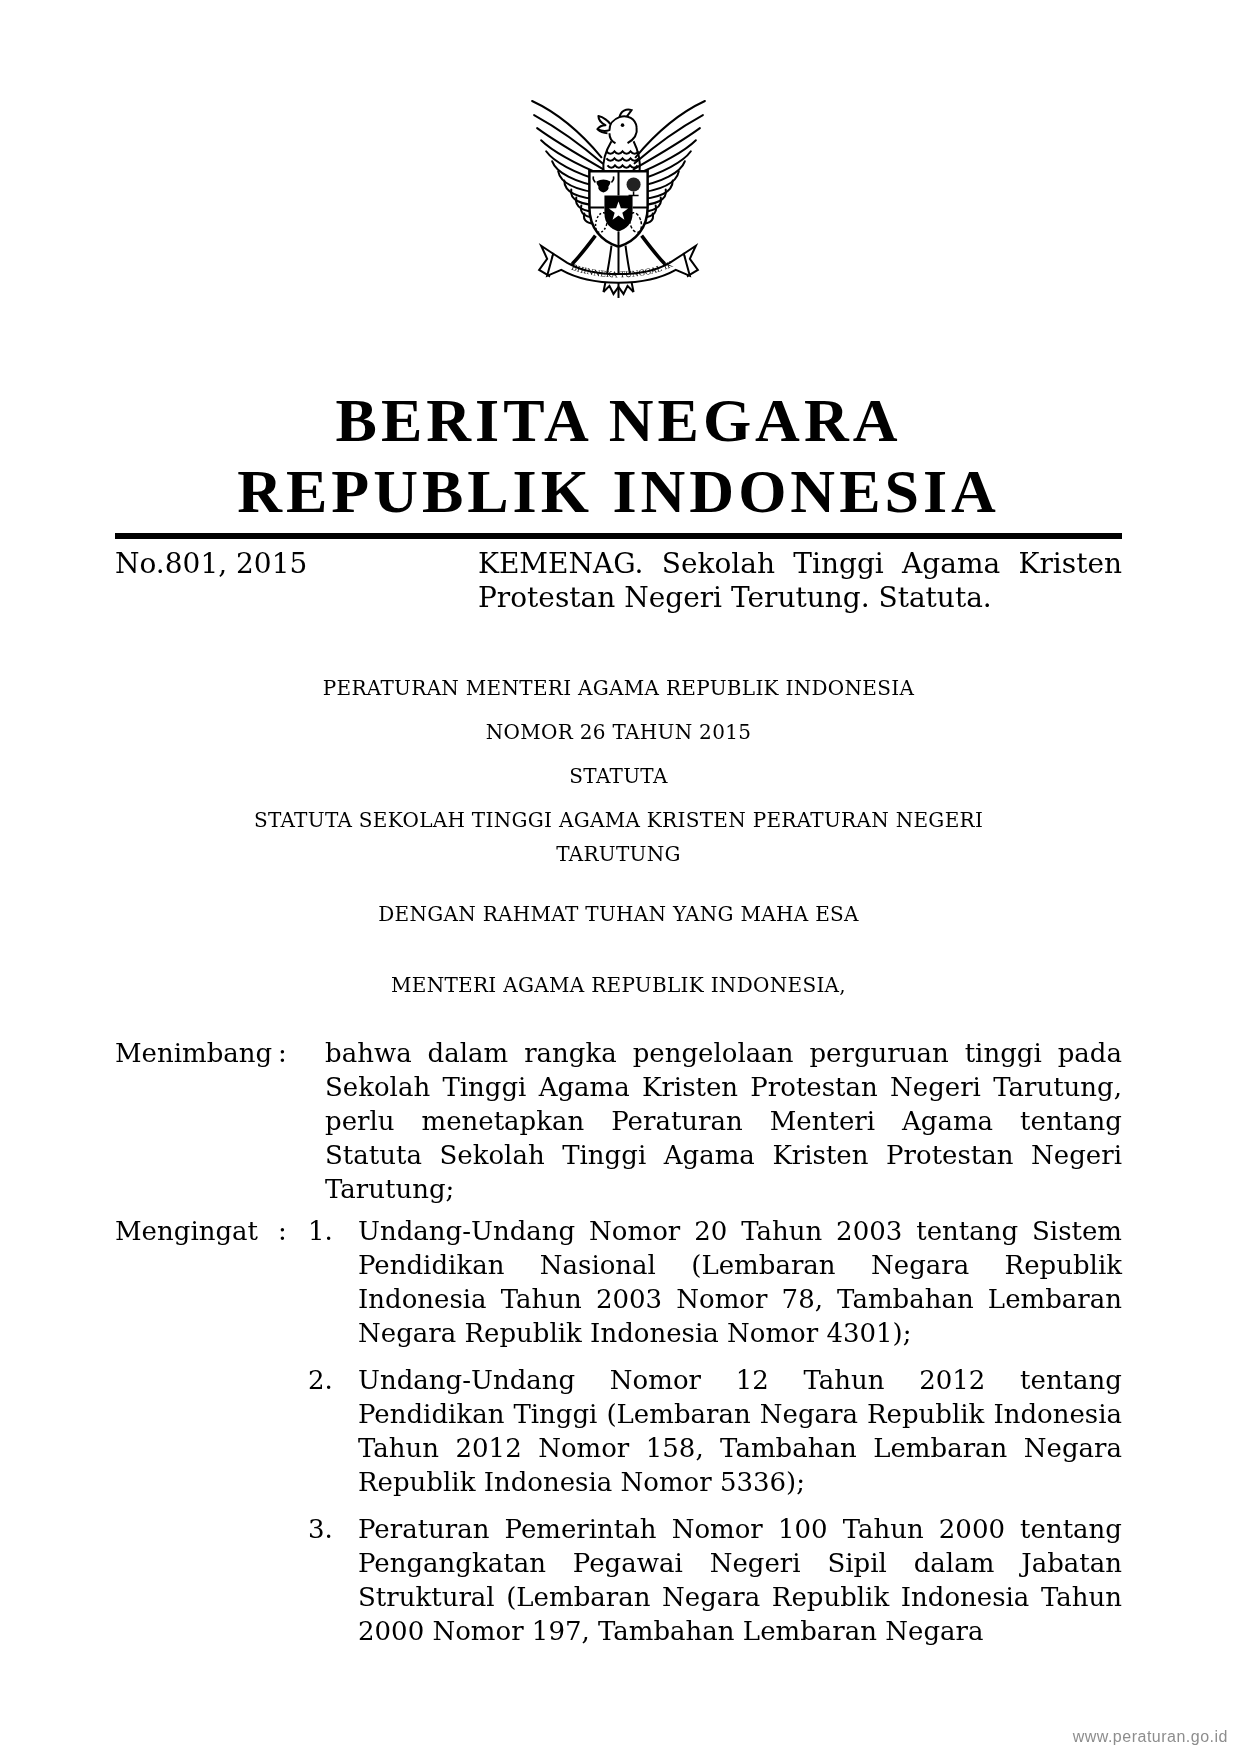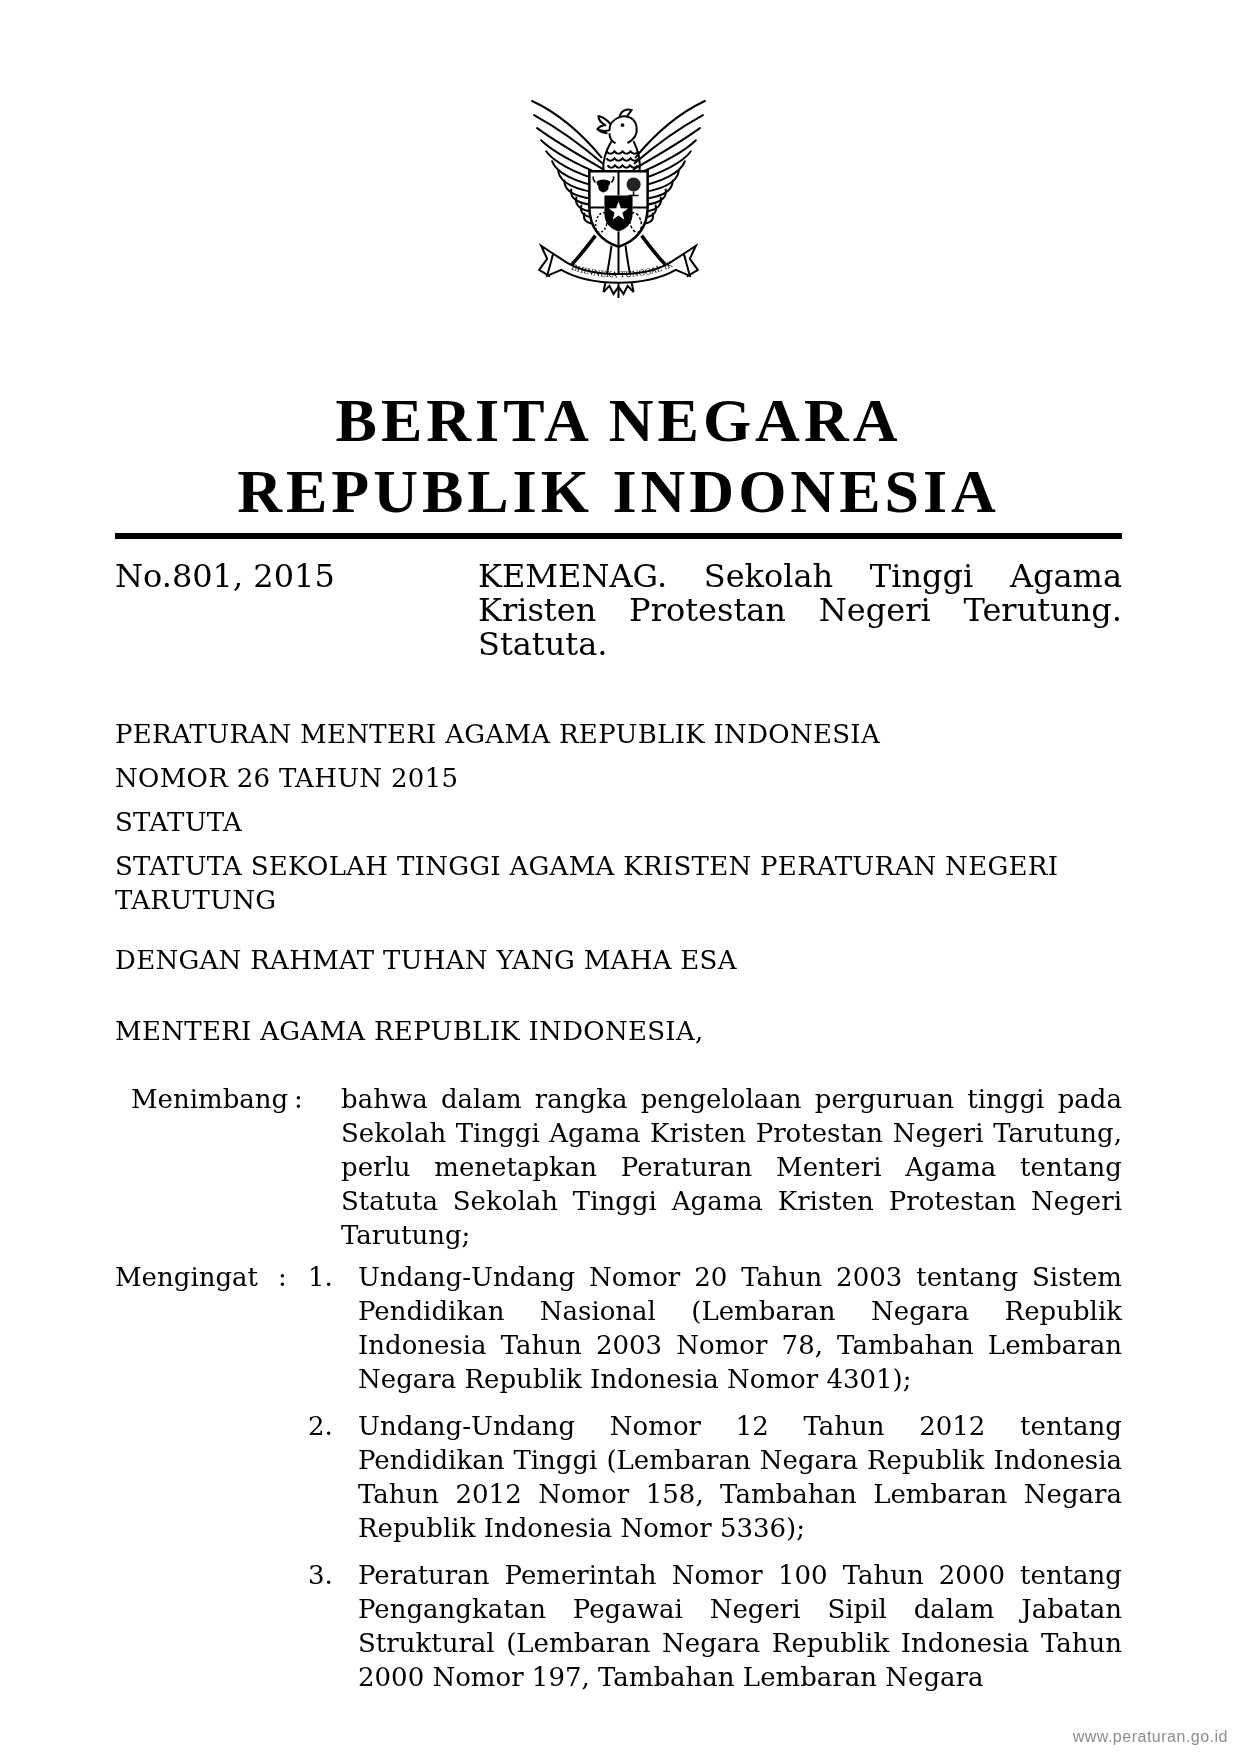--- a/index.html
+++ b/index.html
@@ -21,41 +21,42 @@
     font-family:"Liberation Serif",serif;
     font-weight:bold;
     font-size:62px;
     line-height:71px;
     letter-spacing:4px;
   }
   .rule { margin-top:6px; height:6px; background:#000; }
 
   .masthead-row {
     display:flex;
-    margin-top:20px;
-    font-size:32px; line-height:34px;
+    margin-top:8px;
+    font-size:28px; line-height:34px;
   }
   .issue-no { width:363px; flex:none; }
   .subject  { flex:1; text-align:justify; text-align-last:left; }
 
   .heading {
-    font-size:26px; line-height:34px;
+    text-align:center;
+    font-size:20px; line-height:34px;
     letter-spacing:0.3px;
   }
   .h-gap-big   { margin-top:56px; }
   .h-gap       { margin-top:10px; }
   .h-gap-none  { margin-top:0; }
   .h-gap-26    { margin-top:26px; }
   .h-gap-37    { margin-top:37px; }
 
   .clauses { margin-top:34px; font-size:26px; line-height:34px; }
   .clause-row { display:flex; align-items:flex-start; }
   .c-label { width:163px; flex:none; }
   .c-colon { width:30px; flex:none; }
-  .row-menimbang { margin-bottom:8px;margin-left:16px; }
+  .row-menimbang { margin-bottom:8px; }
   .row-menimbang .c-body { flex:1; padding-left:17px; text-align:justify; text-align-last:left; }
   .row-mengingat .c-body { flex:1; }
   .m-item { display:flex; margin-bottom:13px; }
   .m-item:last-child { margin-bottom:0; }
   .m-num  { width:50px; flex:none; }
   .m-text { flex:1; text-align:justify; text-align-last:left; }
 
   .footer-url {
     position:absolute;
     top:1728px; right:12px;

